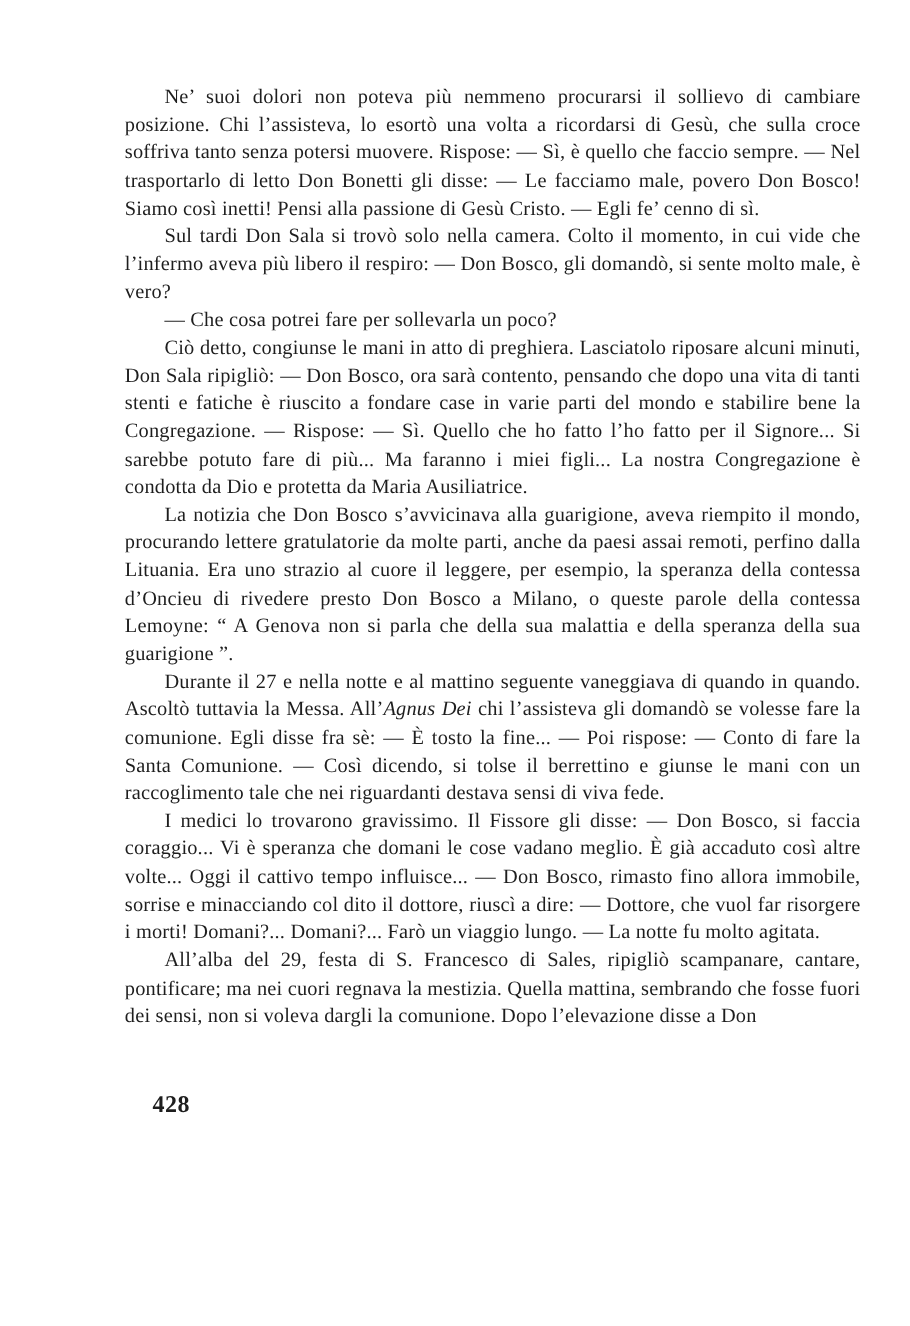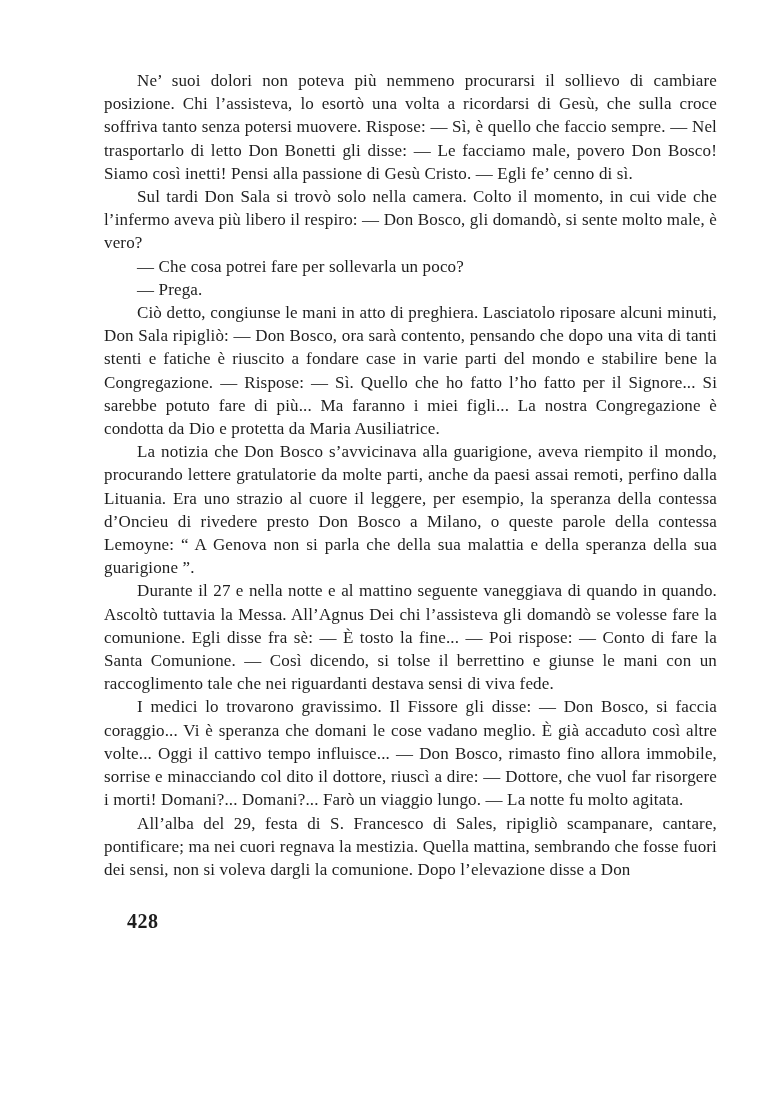--- a/index.html
+++ b/index.html
@@ -31,40 +31,40 @@
     margin: 0;
     font-size: 17px;
     line-height: 23.2px;
     text-align: justify;
     letter-spacing: 0.15px;
   }
   .para.indent {
     text-indent: 33px;
   }
   .italic {
+    font-style: italic;
   }
   .page-number {
     position: absolute;
     left: 127px;
     top: 910px;
     font-size: 20px;
     letter-spacing: 0.5px;
     color: #1e1e1e;
     font-weight: bold;
   }
 </style>
 </head>
 <body>
 
 <div class="page">
   <div class="text-block">
       <p class="para indent"><span>Ne’ suoi dolori non poteva più nemmeno procurarsi il sollievo di cambiare posizione. Chi l’assisteva, lo esortò una volta a ricordarsi di Gesù, che sulla croce soffriva tanto senza potersi muovere. Rispose: — Sì, è quello che faccio sempre. — Nel trasportarlo di letto Don Bonetti gli disse: — Le facciamo male, povero Don Bosco! Siamo così inetti! Pensi alla passione di Gesù Cristo. — Egli fe’ cenno di sì.</span></p>
       <p class="para indent"><span>Sul tardi Don Sala si trovò solo nella camera. Colto il momento, in cui vide che l’infermo aveva più libero il respiro: — Don Bosco, gli domandò, si sente molto male, è vero?</span></p>
       <p class="para indent"><span>— Che cosa potrei fare per sollevarla un poco?</span></p>
-      <p class="para indent"><span>— Prega.</span></p>
       <p class="para indent"><span>Ciò detto, congiunse le mani in atto di preghiera. Lasciatolo riposare alcuni minuti, Don Sala ripigliò: — Don Bosco, ora sarà contento, pensando che dopo una vita di tanti stenti e fatiche è riuscito a fondare case in varie parti del mondo e stabilire bene la Congregazione. — Rispose: — Sì. Quello che ho fatto l’ho fatto per il Signore... Si sarebbe potuto fare di più... Ma faranno i miei figli... La nostra Congregazione è condotta da Dio e protetta da Maria Ausiliatrice.</span></p>
       <p class="para indent"><span>La notizia che Don Bosco s’avvicinava alla guarigione, aveva riempito il mondo, procurando lettere gratulatorie da molte parti, anche da paesi assai remoti, perfino dalla Lituania. Era uno strazio al cuore il leggere, per esempio, la speranza della contessa d’Oncieu di rivedere presto Don Bosco a Milano, o queste parole della contessa Lemoyne: “ A Genova non si parla che della sua malattia e della speranza della sua guarigione ”.</span></p>
       <p class="para indent"><span>Durante il 27 e nella notte e al mattino seguente vaneggiava di quando in quando. Ascoltò tuttavia la Messa. All’</span><span class="italic">Agnus Dei</span><span> chi l’assisteva gli domandò se volesse fare la comunione. Egli disse fra sè: — È tosto la fine... — Poi rispose: — Conto di fare la Santa Comunione. — Così dicendo, si tolse il berrettino e giunse le mani con un raccoglimento tale che nei riguardanti destava sensi di viva fede.</span></p>
       <p class="para indent"><span>I medici lo trovarono gravissimo. Il Fissore gli disse: — Don Bosco, si faccia coraggio... Vi è speranza che domani le cose vadano meglio. È già accaduto così altre volte... Oggi il cattivo tempo influisce... — Don Bosco, rimasto fino allora immobile, sorrise e minacciando col dito il dottore, riuscì a dire: — Dottore, che vuol far risorgere i morti! Domani?... Domani?... Farò un viaggio lungo. — La notte fu molto agitata.</span></p>
       <p class="para indent"><span>All’alba del 29, festa di S. Francesco di Sales, ripigliò scampanare, cantare, pontificare; ma nei cuori regnava la mestizia. Quella mattina, sembrando che fosse fuori dei sensi, non si voleva dargli la comunione. Dopo l’elevazione disse a Don</span></p>
     </div>
   <div class="page-number">428</div>
 </div>
 
 </body></html>

